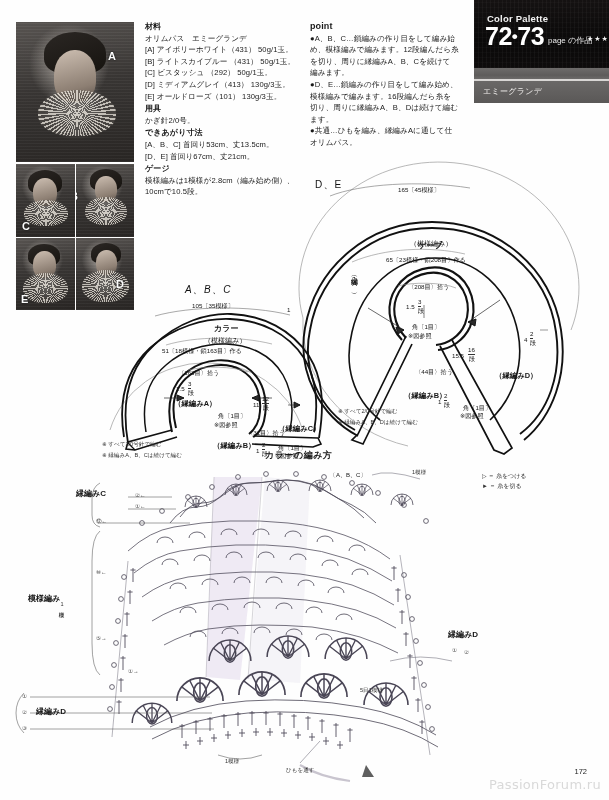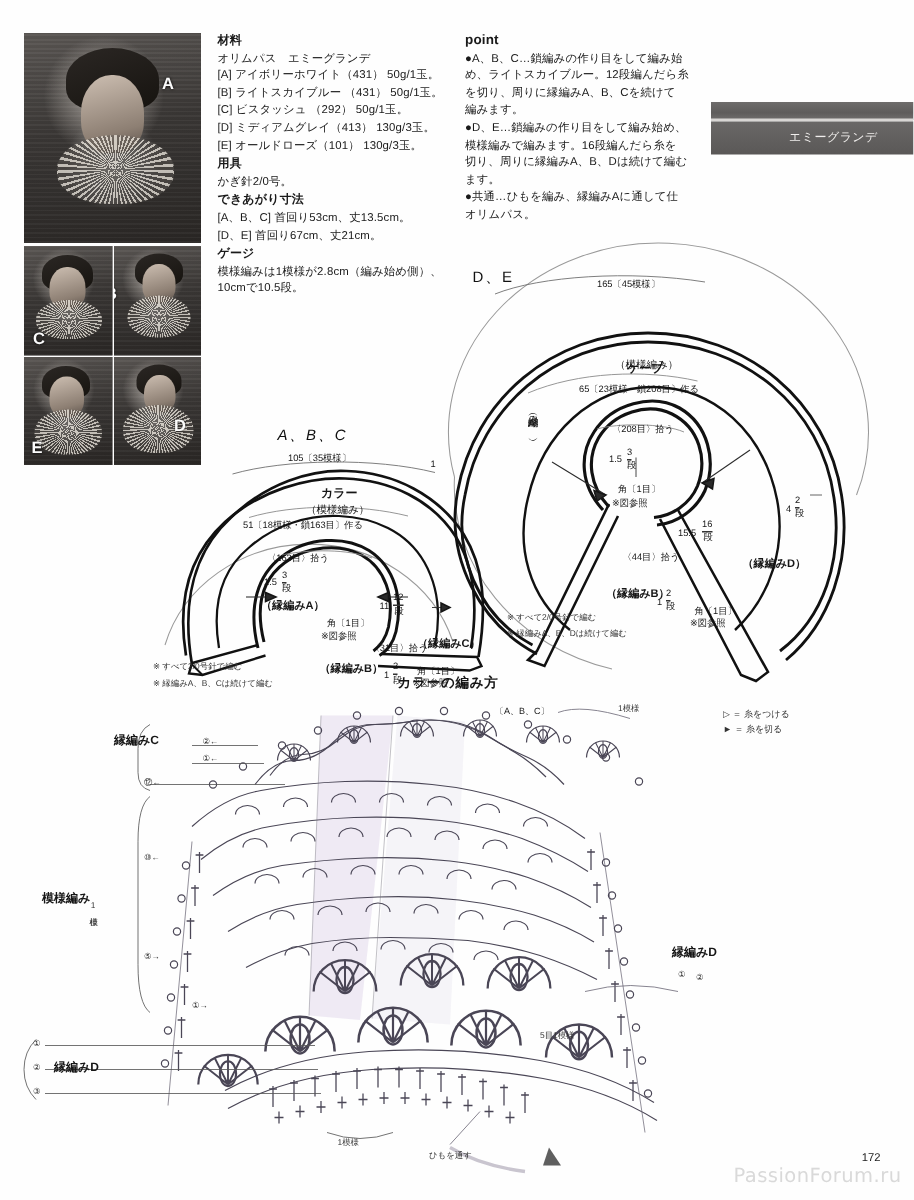--- a/index.html
+++ b/index.html
@@ -82,21 +82,20 @@
     position: absolute;
     left: 474px; top: 79px;
     width: 135px; height: 2px;
     background: #d8d6d4;
   }
   .yarn-name {
     position: absolute; left: 483px; top: 86px;
     color: #f0eeec;
     font-size: 8px;
     letter-spacing: .3px;
-    margin-left: 43px;
   }
 
   
   .photo {
     position: absolute;
     background: #4a4745;
     overflow: hidden;
   }
   .photo .grain {
     position: absolute; inset: 0;
@@ -196,20 +195,29 @@
     color: #d9d9d9;
     letter-spacing: .3px;
     font-family: "DejaVu Sans", sans-serif;
   }
 </style>
 </head>
 <body>
 
 <div class="page">
 
+  <div class="palette-block">
+    <div class="noise"></div>
+    <div class="palette-label">Color Palette</div>
+    <div class="palette-pages">
+      <span>72</span><span class="dot">•</span><span>73</span>
+    </div>
+    <div class="palette-sub">page の作品</div>
+    <div class="palette-stars">★★★</div>
+  </div>
   <div class="grey-band"></div>
   <div class="band-rule"></div>
   <div class="grey-band2"></div>
   <div class="yarn-name">エミーグランデ</div>
 
   <div class="photo" style="left:16px;top:22px;width:118px;height:140px;">
     <div class="grain"></div>
     <div class="hair" style="left:28px;top:10px;width:62px;height:42px;"></div>
     <div class="head" style="left:38px;top:28px;width:42px;height:52px;"></div>
     <div class="lace" style="left:22px;top:68px;width:78px;height:46px;"></div>
@@ -262,21 +270,21 @@
     <span class="ln">[A、B、C] 首回り53cm、丈13.5cm。</span>
     <span class="ln">[D、E] 首回り67cm、丈21cm。</span>
     <span class="hd">ゲージ</span>
     <span class="ln">模様編みは1模様が2.8cm（編み始め側）、</span>
     <span class="ln">10cmで10.5段。</span>
   </div>
 
   <div class="txt-col" style="left:310px;top:20px;width:160px;">
     <span class="hd" style="font-size:9px;">point</span>
     <span class="ln">●A、B、C…鎖編みの作り目をして編み始</span>
-    <span class="ln">め、ライトスカイブルー。12段編んだら糸</span>
+    <span class="ln">め、模様編みで編みます。12段編んだら糸</span>
     <span class="ln">を切り、周りに縁編みA、B、Cを続けて</span>
     <span class="ln">編みます。</span>
     <span class="ln">●D、E…鎖編みの作り目をして編み始め、</span>
     <span class="ln">模様編みで編みます。16段編んだら糸を</span>
     <span class="ln">切り、周りに縁編みA、B、Dは続けて編む</span>
     <span class="ln">ます。</span>
     <span class="ln">●共通…ひもを編み、縁編みAに通して仕</span>
     <span class="ln">オリムパス。</span>
   </div>
 

